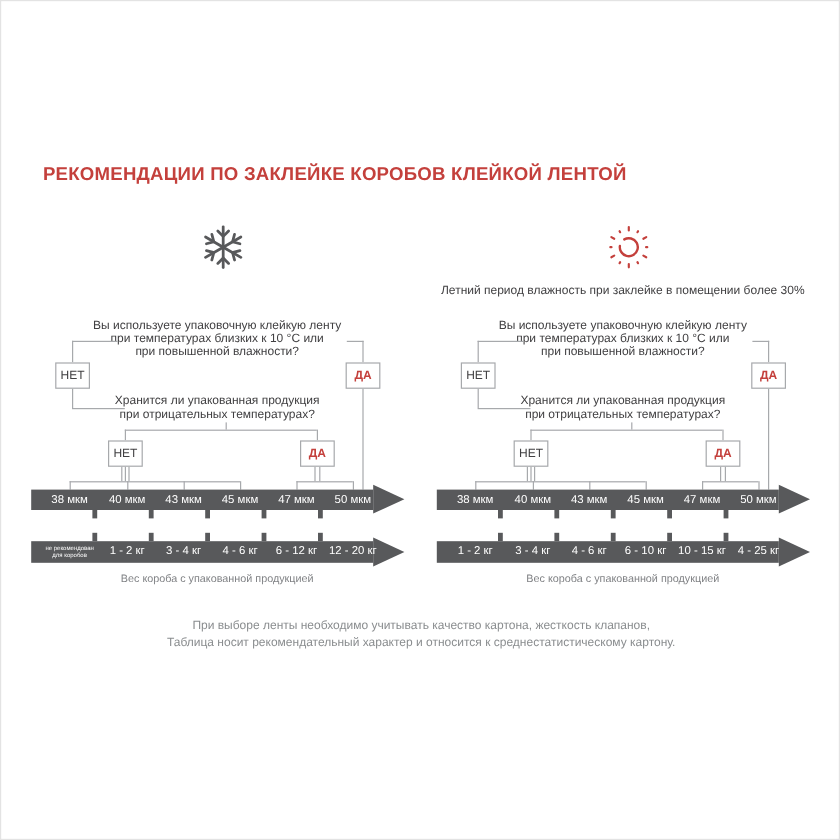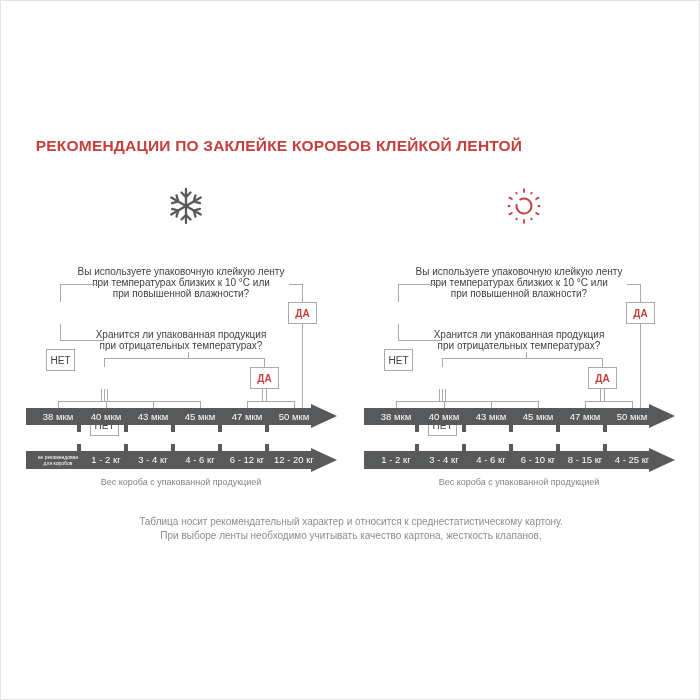--- a/index.html
+++ b/index.html
@@ -15,21 +15,21 @@
   .col{position:absolute;top:180px;width:320px;height:330px;}
   .col.winter{left:20px;}
   .col.summer{left:358px;}
   .season-icon{position:absolute;top:5px;left:145px;width:40px;height:40px;}
   .subtitle{position:absolute;top:56px;left:0;width:320px;text-align:center;font-size:10px;color:#414042;}
   .qtext{position:absolute;left:0;width:320px;text-align:center;font-size:10px;line-height:11px;color:#414042;}
   .fbox{
     position:absolute;width:29px;height:22px;background:#fff;border:1px solid #a7a9ac;
     text-align:center;line-height:22px;font-size:10px;box-sizing:border-box;
   }
-  .fbox.no{color:#414042;margin-top:47px;}
+  .fbox.no{color:#414042;}
   .fbox.yes{color:#c4403c;font-weight:bold;}
   .hl{position:absolute;height:1px;background:#a7a9ac;}
   .vl{position:absolute;width:1px;background:#a7a9ac;}
   .bar{position:absolute;left:5px;width:285px;background:#58595b;}
   .bar1{top:227px;height:17px;}
   .bar2{top:270px;height:18px;}
   .arrowhead{position:absolute;width:0;height:0;border-top:12px solid transparent;border-bottom:12px solid transparent;border-left:26px solid #58595b;left:290px;}
   .ah1{top:223px;}
   .ah2{top:267px;}
   .bar-label{position:absolute;transform:translateX(-50%);color:#fff;font-size:9.5px;white-space:nowrap;}
@@ -199,20 +199,21 @@
             <g transform="rotate(300 20 20)">
                 <line x1="20" y1="6" x2="20" y2="3.2"></line>
               </g>
             <g transform="rotate(330 20 20)">
                 <line x1="20" y1="5.6" x2="20" y2="4.6"></line>
               </g>
           </g>
         </g>
       </svg>
     </div>
+    <div class="subtitle">Летний период влажность при заклейке в помещении более 30%</div>
 
     <div class="qtext" style="top:85px;">Вы используете упаковочную клейкую ленту</div>
     <div class="qtext" style="top:96px;">при температурах близких к 10 °С или</div>
     <div class="qtext" style="top:107px;">при повышенной влажности?</div>
 
     <div class="hl" style="top:103px;left:39px;width:38px;"></div>
     <div class="vl" style="top:103px;left:39px;height:18px;"></div>
     <div class="hl" style="top:103px;left:268px;width:14px;"></div>
     <div class="vl" style="top:103px;left:281px;height:18px;"></div>
 
@@ -267,24 +268,24 @@
     <div class="tick t-above" style="left:152px;"></div>
     <div class="tick t-above" style="left:199px;"></div>
     <div class="tick t-above" style="left:246px;"></div>
 
     <div class="bar bar2"></div>
     <div class="arrowhead ah2"></div>
     <span class="bar-label bl2" style="left:37px;">1 - 2 кг</span>
     <span class="bar-label bl2" style="left:85px;">3 - 4 кг</span>
     <span class="bar-label bl2" style="left:132px;">4 - 6 кг</span>
     <span class="bar-label bl2" style="left:179px;">6 - 10 кг</span>
-    <span class="bar-label bl2" style="left:226px;">8 - 15 кг</span>
+    <span class="bar-label bl2" style="left:226px;">10 - 15 кг</span>
     <span class="bar-label bl2" style="left:273px;">4 - 25 кг</span>
 
     <div class="caption">Вес короба с упакованной продукцией</div>
   </div>
 
   <div class="footer">
+    <div>При выборе ленты необходимо учитывать качество картона, жесткость клапанов,</div>
     <div>Таблица носит рекомендательный характер и относится к среднестатистическому картону.</div>
-    <div>При выборе ленты необходимо учитывать качество картона, жесткость клапанов,</div>
   </div>
 
 </div>
 
 </body></html>

